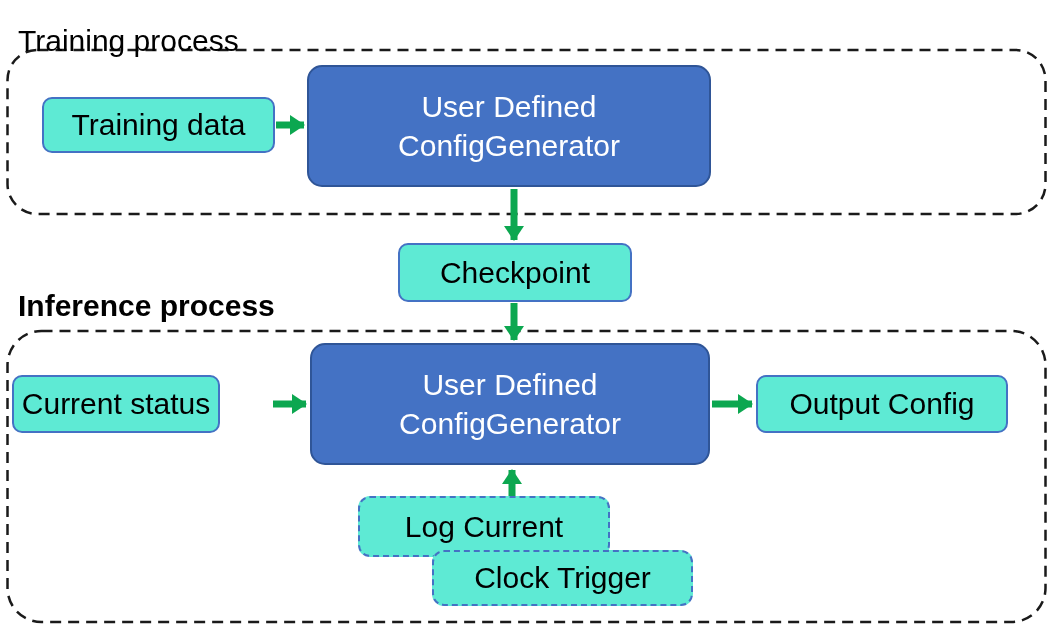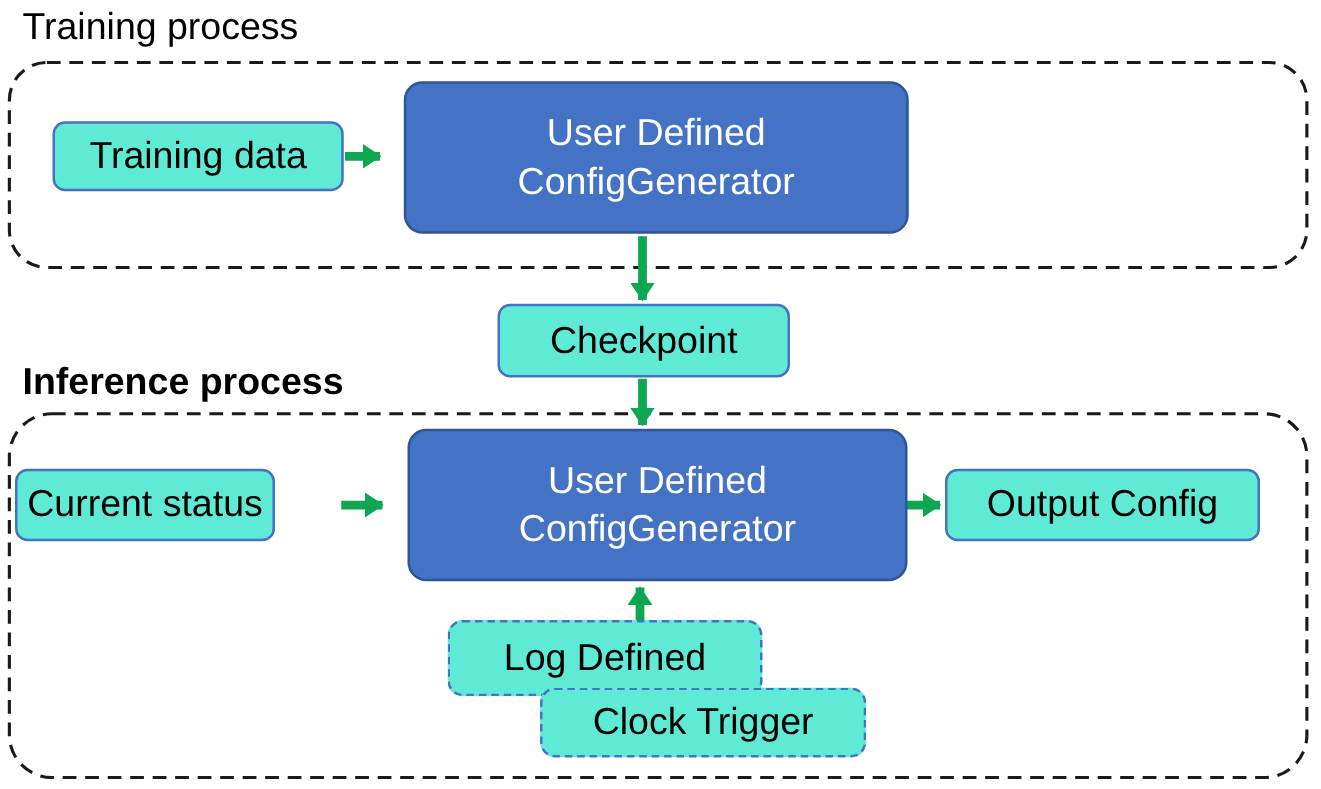--- a/index.html
+++ b/index.html
@@ -55,31 +55,30 @@
     border: 2.5px solid #2F5597;
     border-radius: 15px;
     display: flex;
     flex-direction: column;
     align-items: center;
     justify-content: center;
     font-size: 30px;
     line-height: 39px;
     color: #ffffff;
     white-space: nowrap;
-    margin-left: 16px;
   }
   #node-training-data   { left: 42px;  top: 97px;  width: 233px; height: 56px; }
   #node-gen-training    { left: 307px; top: 65px;  width: 404px; height: 122px; }
   #node-checkpoint      { left: 398px; top: 243px; width: 234px; height: 59px; text-align: center; }
   #node-current-status  { left: 12px;  top: 375px; width: 208px; height: 58px; }
   #node-gen-inference   { left: 310px; top: 343px; width: 400px; height: 122px; }
   #node-output-config   { left: 756px; top: 375px; width: 252px; height: 58px; }
   #node-log-trigger     { left: 358px; top: 496px; width: 252px; height: 61px; z-index: 2; }
   #node-clock-trigger   { left: 432px; top: 550px; width: 261px; height: 56px; z-index: 3; text-align: right; }
-  #label-training  { left: 18px; top: 4px; }
+  #label-training  { left: 18px; top: 23px; }
   #label-inference { left: 18px; top: 288px; font-weight: bold; }
 </style>
 </head>
 <body>
 
 <div class="stage">
 
   <svg class="layer-svg" width="1057" height="631" viewBox="0 0 1057 631" xmlns="http://www.w3.org/2000/svg">
     <defs>
       <marker id="ah" viewBox="0 0 15 20" refX="14" refY="10" markerUnits="userSpaceOnUse" markerWidth="15" markerHeight="20" orient="auto">
@@ -112,17 +111,17 @@
 
   <div class="node" id="node-current-status">Current status</div>
 
   <div class="node-blue" id="node-gen-inference">
     <span>User Defined</span>
     <span>ConfigGenerator</span>
   </div>
 
   <div class="node" id="node-output-config">Output Config</div>
 
-  <div class="node dashed" id="node-log-trigger">Log Defined</div>
+  <div class="node dashed" id="node-log-trigger">Log Current</div>
 
   <div class="node dashed" id="node-clock-trigger">Clock Trigger</div>
 
 </div>
 
 </body></html>

